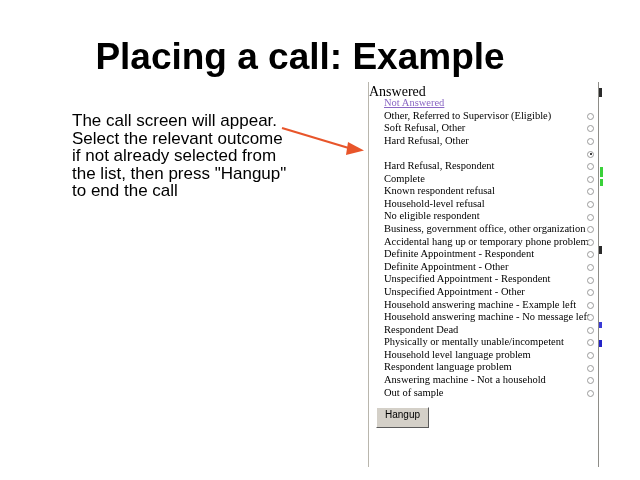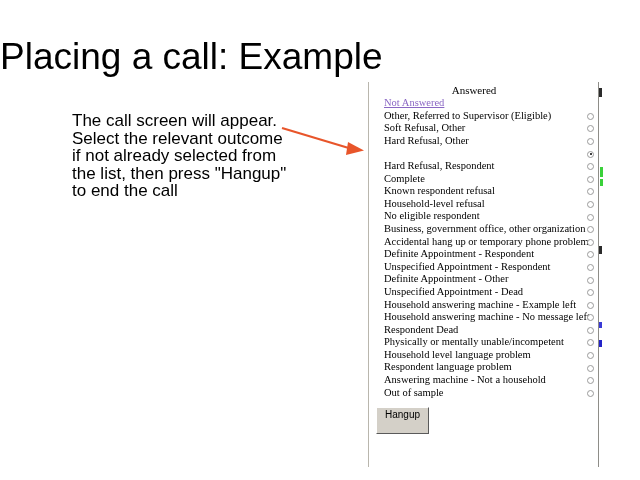--- a/index.html
+++ b/index.html
@@ -22,24 +22,24 @@
     height: 480px;
     background: #ffffff;
   }
 
   
   .slide-title {
     position: absolute;
     left: 0;
     top: 36px;
     width: 600px;
-    text-align: left;
+    text-align: center;
     font-family: "Liberation Sans", sans-serif;
     font-size: 37px;
-    font-weight: 400;
+    font-weight: 700;
     color: #000000;
     letter-spacing: 0px;
     white-space: nowrap;
   }
 
   
   .body-text {
     position: absolute;
     left: 72px;
     top: 112px;
@@ -78,23 +78,23 @@
     position: relative;
     width: 100%;
     height: 100%;
   }
 
   .answered-header {
     position: absolute;
     left: 0;
     top: 2px;
     width: 210px;
-    text-align: center;
+    text-align: left;
     font-family: "Liberation Serif", serif;
-    font-size: 11px;
+    font-size: 14px;
     color: #000000;
   }
 
   .option-list {
     position: absolute;
     left: 12px;
     top: 15px;
     width: 100%;
   }
 
@@ -137,21 +137,21 @@
     width: 2.2px;
     height: 2.2px;
     border-radius: 50%;
     background: #000000;
   }
 
   .hangup-button {
     position: absolute;
     left: 7px;
     top: 325px;
-    padding: 1px 8px 12px 8px;
+    padding: 1px 8px 6px 8px;
     background: #d4d0c8;
     border-top: 1px solid #ffffff;
     border-left: 1px solid #ffffff;
     border-right: 1px solid #5a5a5a;
     border-bottom: 1px solid #5a5a5a;
     font-family: "Liberation Sans", sans-serif;
     font-size: 10px;
     color: #000000;
     line-height: 12px;
   }
@@ -232,29 +232,29 @@
           </div>
           <div class="option-row">
             <span class="option-label">Accidental hang up or temporary phone problem</span>
             <span class="radio"></span>
           </div>
           <div class="option-row">
             <span class="option-label">Definite Appointment - Respondent</span>
             <span class="radio"></span>
           </div>
           <div class="option-row">
+            <span class="option-label">Definite Appointment - Other</span>
+            <span class="radio"></span>
+          </div>
+          <div class="option-row">
             <span class="option-label">Unspecified Appointment - Respondent</span>
             <span class="radio"></span>
           </div>
           <div class="option-row">
-            <span class="option-label">Definite Appointment - Other</span>
-            <span class="radio"></span>
-          </div>
-          <div class="option-row">
-            <span class="option-label">Unspecified Appointment - Dead</span>
+            <span class="option-label">Unspecified Appointment - Other</span>
             <span class="radio"></span>
           </div>
           <div class="option-row">
             <span class="option-label">Household answering machine - Example left</span>
             <span class="radio"></span>
           </div>
           <div class="option-row">
             <span class="option-label">Household answering machine - No message left</span>
             <span class="radio"></span>
           </div>

